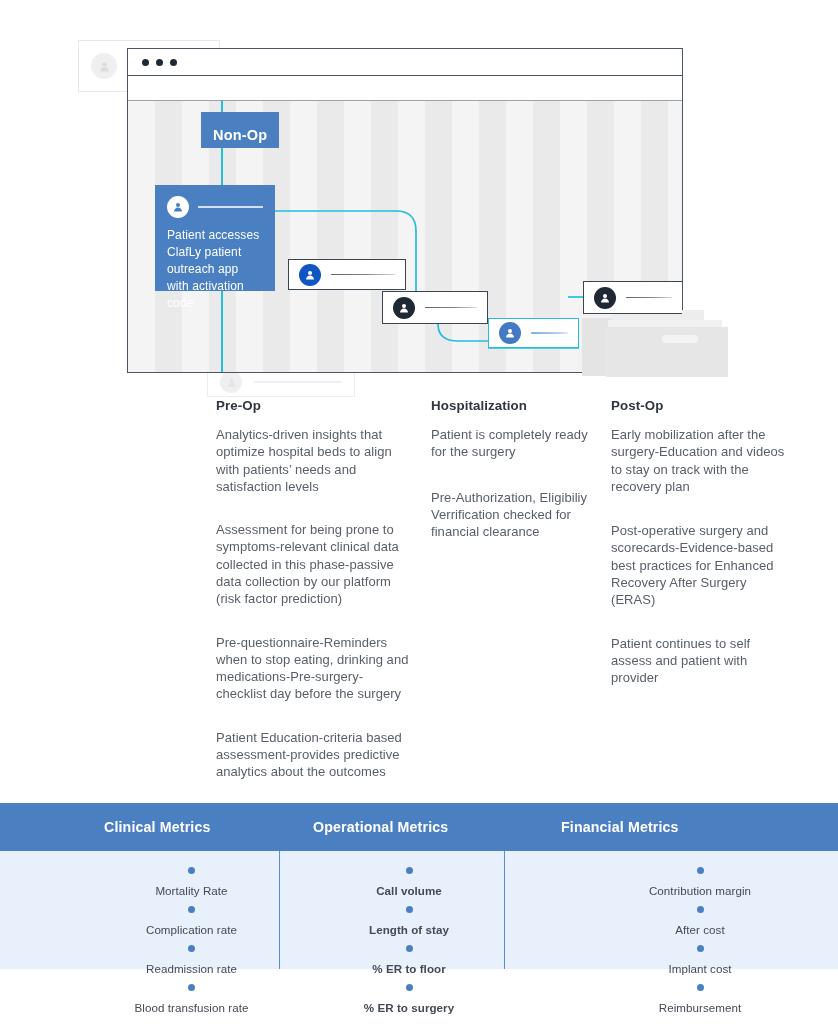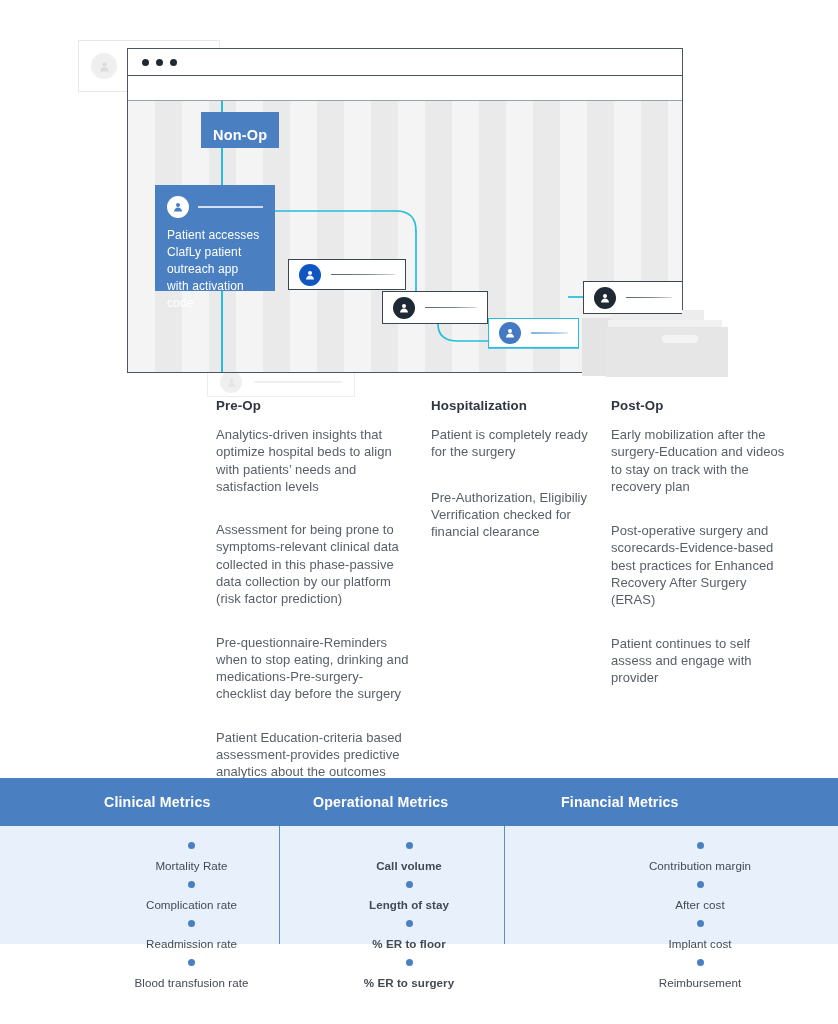--- a/index.html
+++ b/index.html
@@ -207,21 +207,21 @@
     margin-bottom: 26px;
     letter-spacing: .05px;
   }
   .phase-para:last-child { margin-bottom: 0; }
   #phase-hosp .phase-para:first-of-type { margin-bottom: 28px; }
   #phase-postop .phase-para:first-of-type { margin-bottom: 27px; }
 
   
   #metrics {
     position: absolute;
-    left: 0; top: 778px;
+    left: 0; top: 803px;
     width: 838px; height: 166px;
   }
   #metrics-header {
     display: flex;
     height: 48px;
     background: #4a7fc1;
   }
   .metrics-head-cell {
     color: #ffffff;
     font-size: 14.2px;
@@ -398,21 +398,21 @@
     <div class="phase" id="phase-hosp">
       <div class="phase-title">Hospitalization</div>
       <p class="phase-para">Patient is completely ready for the surgery</p>
       <p class="phase-para">Pre-Authorization, Eligibiliy Verrification checked for financial clearance</p>
     </div>
 
     <div class="phase" id="phase-postop">
       <div class="phase-title">Post-Op</div>
       <p class="phase-para">Early mobilization after the surgery-Education and videos to stay on track with the recovery plan</p>
       <p class="phase-para">Post-operative surgery and scorecards-Evidence-based best practices for Enhanced Recovery After Surgery (ERAS)</p>
-      <p class="phase-para">Patient continues to self assess and engage with provider</p>
+      <p class="phase-para">Patient continues to self assess and patient with provider</p>
     </div>
 
   </div>
 
   <div id="metrics">
 
     <div id="metrics-header">
       <div class="metrics-head-cell head-1">Clinical Metrics</div>
       <div class="metrics-head-cell head-2">Operational Metrics</div>
       <div class="metrics-head-cell head-3">Financial Metrics</div>

